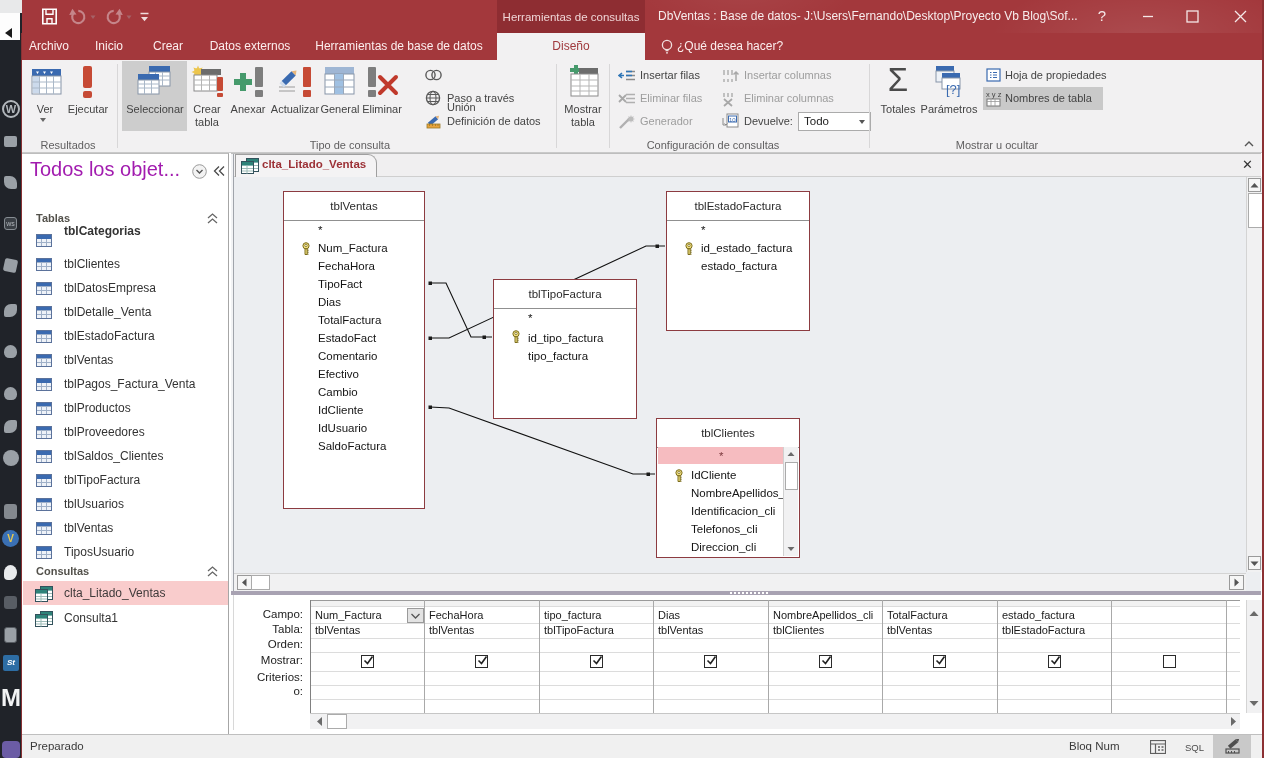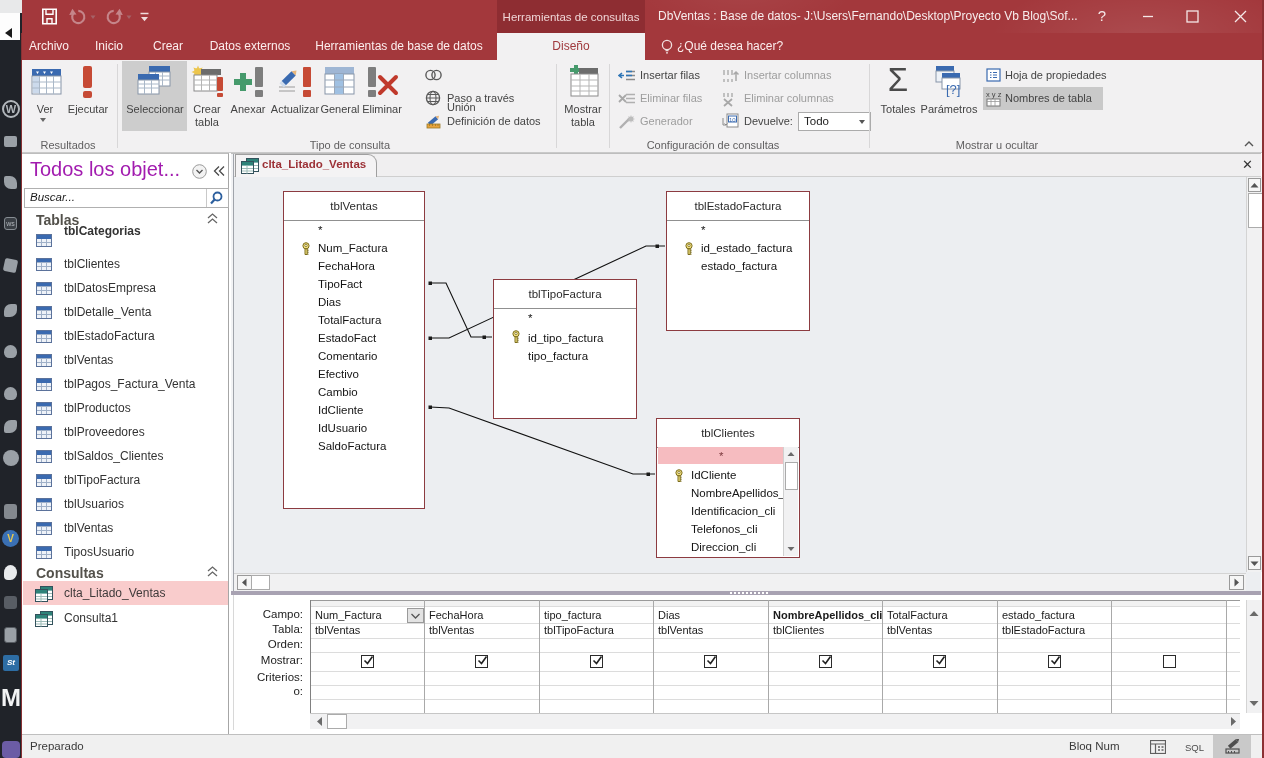--- a/index.html
+++ b/index.html
@@ -27,21 +27,21 @@
 #ribbon{left:22px;top:60px;width:1242px;height:92px;background:#f2f1f2;border-bottom:1px solid #c9c9c9;font-size:11px;color:#444;}
 .gsep{position:absolute;top:4px;width:1px;height:84px;background:#d8d7d8;}
 .glabel{position:absolute;top:78px;height:14px;line-height:14px;color:#605f60;font-size:11px;text-align:center;white-space:nowrap;}
 .btxt{position:absolute;text-align:center;white-space:nowrap;line-height:13px;}
 .stxt{position:absolute;white-space:nowrap;line-height:14px;}
 .dis{color:#9d9d9d;}
 
 #nav{left:22px;top:153px;width:206px;height:581px;background:#fff;border-right:1px solid #a6a6a6;border-top:1px solid #bdbdbd;}
 #navhead{position:absolute;left:8px;top:4px;font-size:20px;color:#a21caf;}
 #navsearch{position:absolute;left:2px;top:34px;width:203px;height:18px;border:1px solid #b0b0b0;background:#fff;}
-.navsec{position:absolute;left:14px;font-size:14px;font-weight:bold;color:#53514b;}
+.navsec{position:absolute;left:14px;font-size:11px;font-weight:bold;color:#53514b;}
 .navitem{position:absolute;left:42px;font-size:12px;color:#333;white-space:nowrap;}
 .tblicon{position:absolute;left:14px;width:16px;height:13px;border:1px solid #5b729b;box-sizing:border-box;background:linear-gradient(#3a6ab0 0 3.5px,rgba(0,0,0,0) 3.5px),repeating-linear-gradient(90deg,rgba(0,0,0,0) 0 4px,#9fb0c8 4px 5px),repeating-linear-gradient(0deg,rgba(0,0,0,0) 0 3px,#9fb0c8 3px 4px),#eef2f8;}
 
 #doc{left:231px;top:153px;width:1030px;height:581px;background:#eceef1;border-top:1px solid #bdbdbd;}
 #tabbar{position:absolute;left:0;top:0;width:1030px;height:22px;background:#f0eff0;border-bottom:1px solid #cfcfcf;}
 #doctab{position:absolute;left:4px;top:0;width:140px;height:22px;background:#f4f3f4;border:1px solid #9f9f9f;border-bottom:none;border-radius:0 9px 0 0;}
 #design{position:absolute;left:2px;top:23px;width:1013px;height:395px;background:#eceef1;}
 .tbox{position:absolute;background:#fff;border:1px solid #8c3b40;}
 .tbox .tt{position:absolute;left:0;top:0;width:100%;height:28px;line-height:28px;text-align:center;font-size:11.5px;color:#2b2b2b;border-bottom:1px solid #909090;}
 .fld{position:absolute;left:34px;font-size:11.5px;color:#141414;white-space:nowrap;line-height:18px;}
@@ -324,28 +324,20 @@
 </div>
 <div class="abs" id="nav">
   <div id="navhead">Todos los objet...</div>
   <svg width="15" height="15" style="position:absolute;left:170px;top:10px;">
         <circle cx="7.5" cy="7.5" r="6.8" fill="#f3f3f3" stroke="#9a9a9a"></circle>
         <path d="M4.5 6 l3 3 3-3" fill="none" stroke="#555" stroke-width="1.4"></path>
       </svg>
   <svg width="14" height="14" style="position:absolute;left:190px;top:10px;">
         <path d="M7 2.5 l-4.5 4.5 4.5 4.5 M12 2.5 l-4.5 4.5 4.5 4.5" fill="none" stroke="#4a4a4a" stroke-width="1.3"></path>
       </svg>
-  <div id="navsearch">
-    <div style="position:absolute;left:5px;top:2px;font-size:11.5px;font-style:italic;color:#1a1a1a;">Buscar...</div>
-    <div style="position:absolute;right:21px;top:0;width:1px;height:18px;background:#c9c9c9;"></div>
-    <svg width="15" height="15" style="position:absolute;right:4px;top:2px;">
-          <circle cx="8.5" cy="5.5" r="4" fill="none" stroke="#2c5f9e" stroke-width="1.8"></circle>
-          <path d="M5.6 8.4 l-3.6 4" stroke="#2c5f9e" stroke-width="2.2"></path>
-        </svg>
-  </div>
   <div class="navsec" style="top:58px;">Tablas</div>
   <svg width="13" height="13" style="position:absolute;left:184px;top:58px;">
         <path d="M2 6 l4.5-4 4.5 4 M2 11 l4.5-4 4.5 4" fill="none" stroke="#666" stroke-width="1.3"></path>
       </svg>
   <div id="navitems"></div>
   <div class="navitem" style="top:70px;font-weight:bold;">tblCategorias</div>
   <div class="navitem" style="top:103px;">tblClientes</div>
   <div class="navitem" style="top:127px;">tblDatosEmpresa</div>
   <div class="navitem" style="top:151px;">tblDetalle_Venta</div>
   <div class="navitem" style="top:175px;">tblEstadoFactura</div>
@@ -555,21 +547,21 @@
   <div class="glab" style="left:5px;top:13px;">Campo:</div>
   <div class="glab" style="left:5px;top:28px;">Tabla:</div>
   <div class="glab" style="left:5px;top:43px;">Orden:</div>
   <div class="glab" style="left:5px;top:59px;">Mostrar:</div>
   <div class="glab" style="left:5px;top:76px;">Criterios:</div>
   <div class="glab" style="left:5px;top:90px;">o:</div>
   <div class="gcell" style="left:84px;top:14px;">Num_Factura</div>
   <div class="gcell" style="left:198px;top:14px;">FechaHora</div>
   <div class="gcell" style="left:313px;top:14px;">tipo_factura</div>
   <div class="gcell" style="left:427px;top:14px;">Dias</div>
-  <div class="gcell" style="left:542px;top:14px;font-weight:bold;">NombreApellidos_cli</div>
+  <div class="gcell" style="left:542px;top:14px;">NombreApellidos_cli</div>
   <div class="gcell" style="left:656px;top:14px;">TotalFactura</div>
   <div class="gcell" style="left:771px;top:14px;">estado_factura</div>
   <div class="gcell" style="left:84px;top:29px;">tblVentas</div>
   <div class="gcell" style="left:198px;top:29px;">tblVentas</div>
   <div class="gcell" style="left:313px;top:29px;">tblTipoFactura</div>
   <div class="gcell" style="left:427px;top:29px;">tblVentas</div>
   <div class="gcell" style="left:542px;top:29px;">tblClientes</div>
   <div class="gcell" style="left:656px;top:29px;">tblVentas</div>
   <div class="gcell" style="left:771px;top:29px;">tblEstadoFactura</div>
   <div style="position:absolute;left:176px;top:13px;width:17px;height:15px;background:#e3e3e3;border:1px solid #9a9a9a;box-sizing:border-box;"></div>

